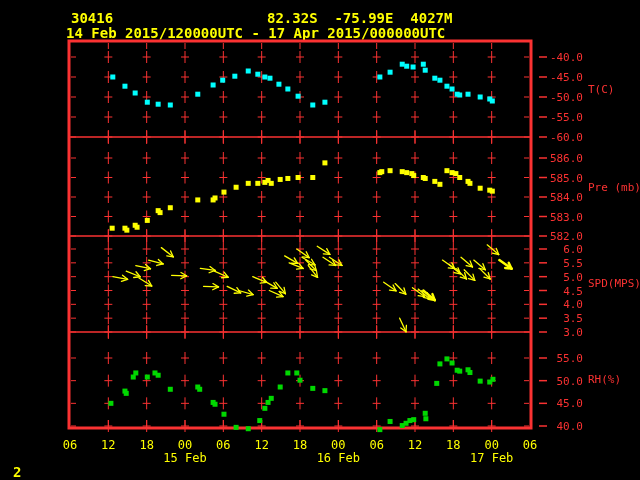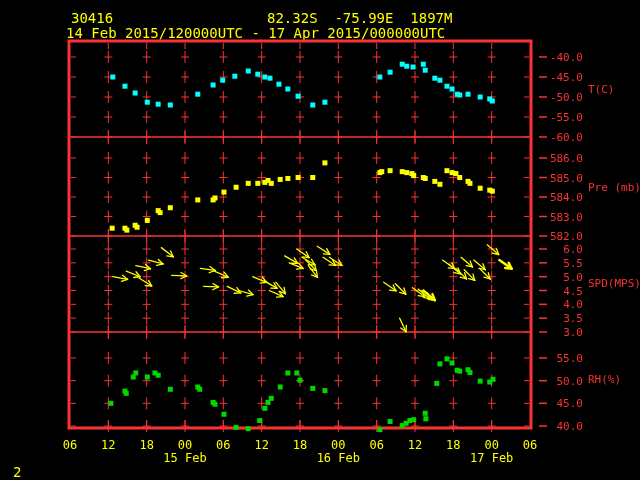--- a/index.html
+++ b/index.html
@@ -1,33 +1,33 @@
 <!DOCTYPE html>
 <html><head>
 <meta charset="utf-8">
 <style>
   html,body{margin:0;padding:0;}
   body{
     width:640px;height:480px;position:relative;overflow:hidden;
     background:#000000;
     font-family:"DejaVu Sans Mono","Liberation Mono",monospace;
   }
-  .abs{position:absolute;white-space:pre;}
+  .abs{position:absolute;white-space:pre;font-weight:bold;}
   #station-id {left:71px;  top:10px; font-size:14px;}
   #location   {left:267px; top:10px; font-size:14px;}
   #period     {left:66px;  top:25px; font-size:14px;}
   #page-num   {left:13px;  top:464px; font-size:14px;}
   #chart{position:absolute;left:0;top:0;}
 </style>
 </head>
 <body>
 
 <div class="screen">
   <span class="abs" id="station-id" style="color: rgb(255, 255, 0);">30416</span>
-  <span class="abs" id="location" style="color: rgb(255, 255, 0);">82.32S  -75.99E  1897M</span>
+  <span class="abs" id="location" style="color: rgb(255, 255, 0);">82.32S  -75.99E  4027M</span>
   <span class="abs" id="period" style="color: rgb(255, 255, 0);">14 Feb 2015/120000UTC - 17 Apr 2015/000000UTC</span>
 
   <svg id="chart" width="640" height="480">
       <g stroke="#fa3232" stroke-width="1">
         <line x1="108.33333333333334" y1="43" x2="108.33333333333334" y2="49"></line>
         <line x1="108.33333333333334" y1="130" x2="108.33333333333334" y2="136"></line>
         <line x1="108.33333333333334" y1="51" x2="108.33333333333334" y2="63"></line>
         <line x1="104.33333333333334" y1="57" x2="112.33333333333334" y2="57"></line>
         <line x1="108.33333333333334" y1="71" x2="108.33333333333334" y2="83"></line>
         <line x1="104.33333333333334" y1="77" x2="112.33333333333334" y2="77"></line>

